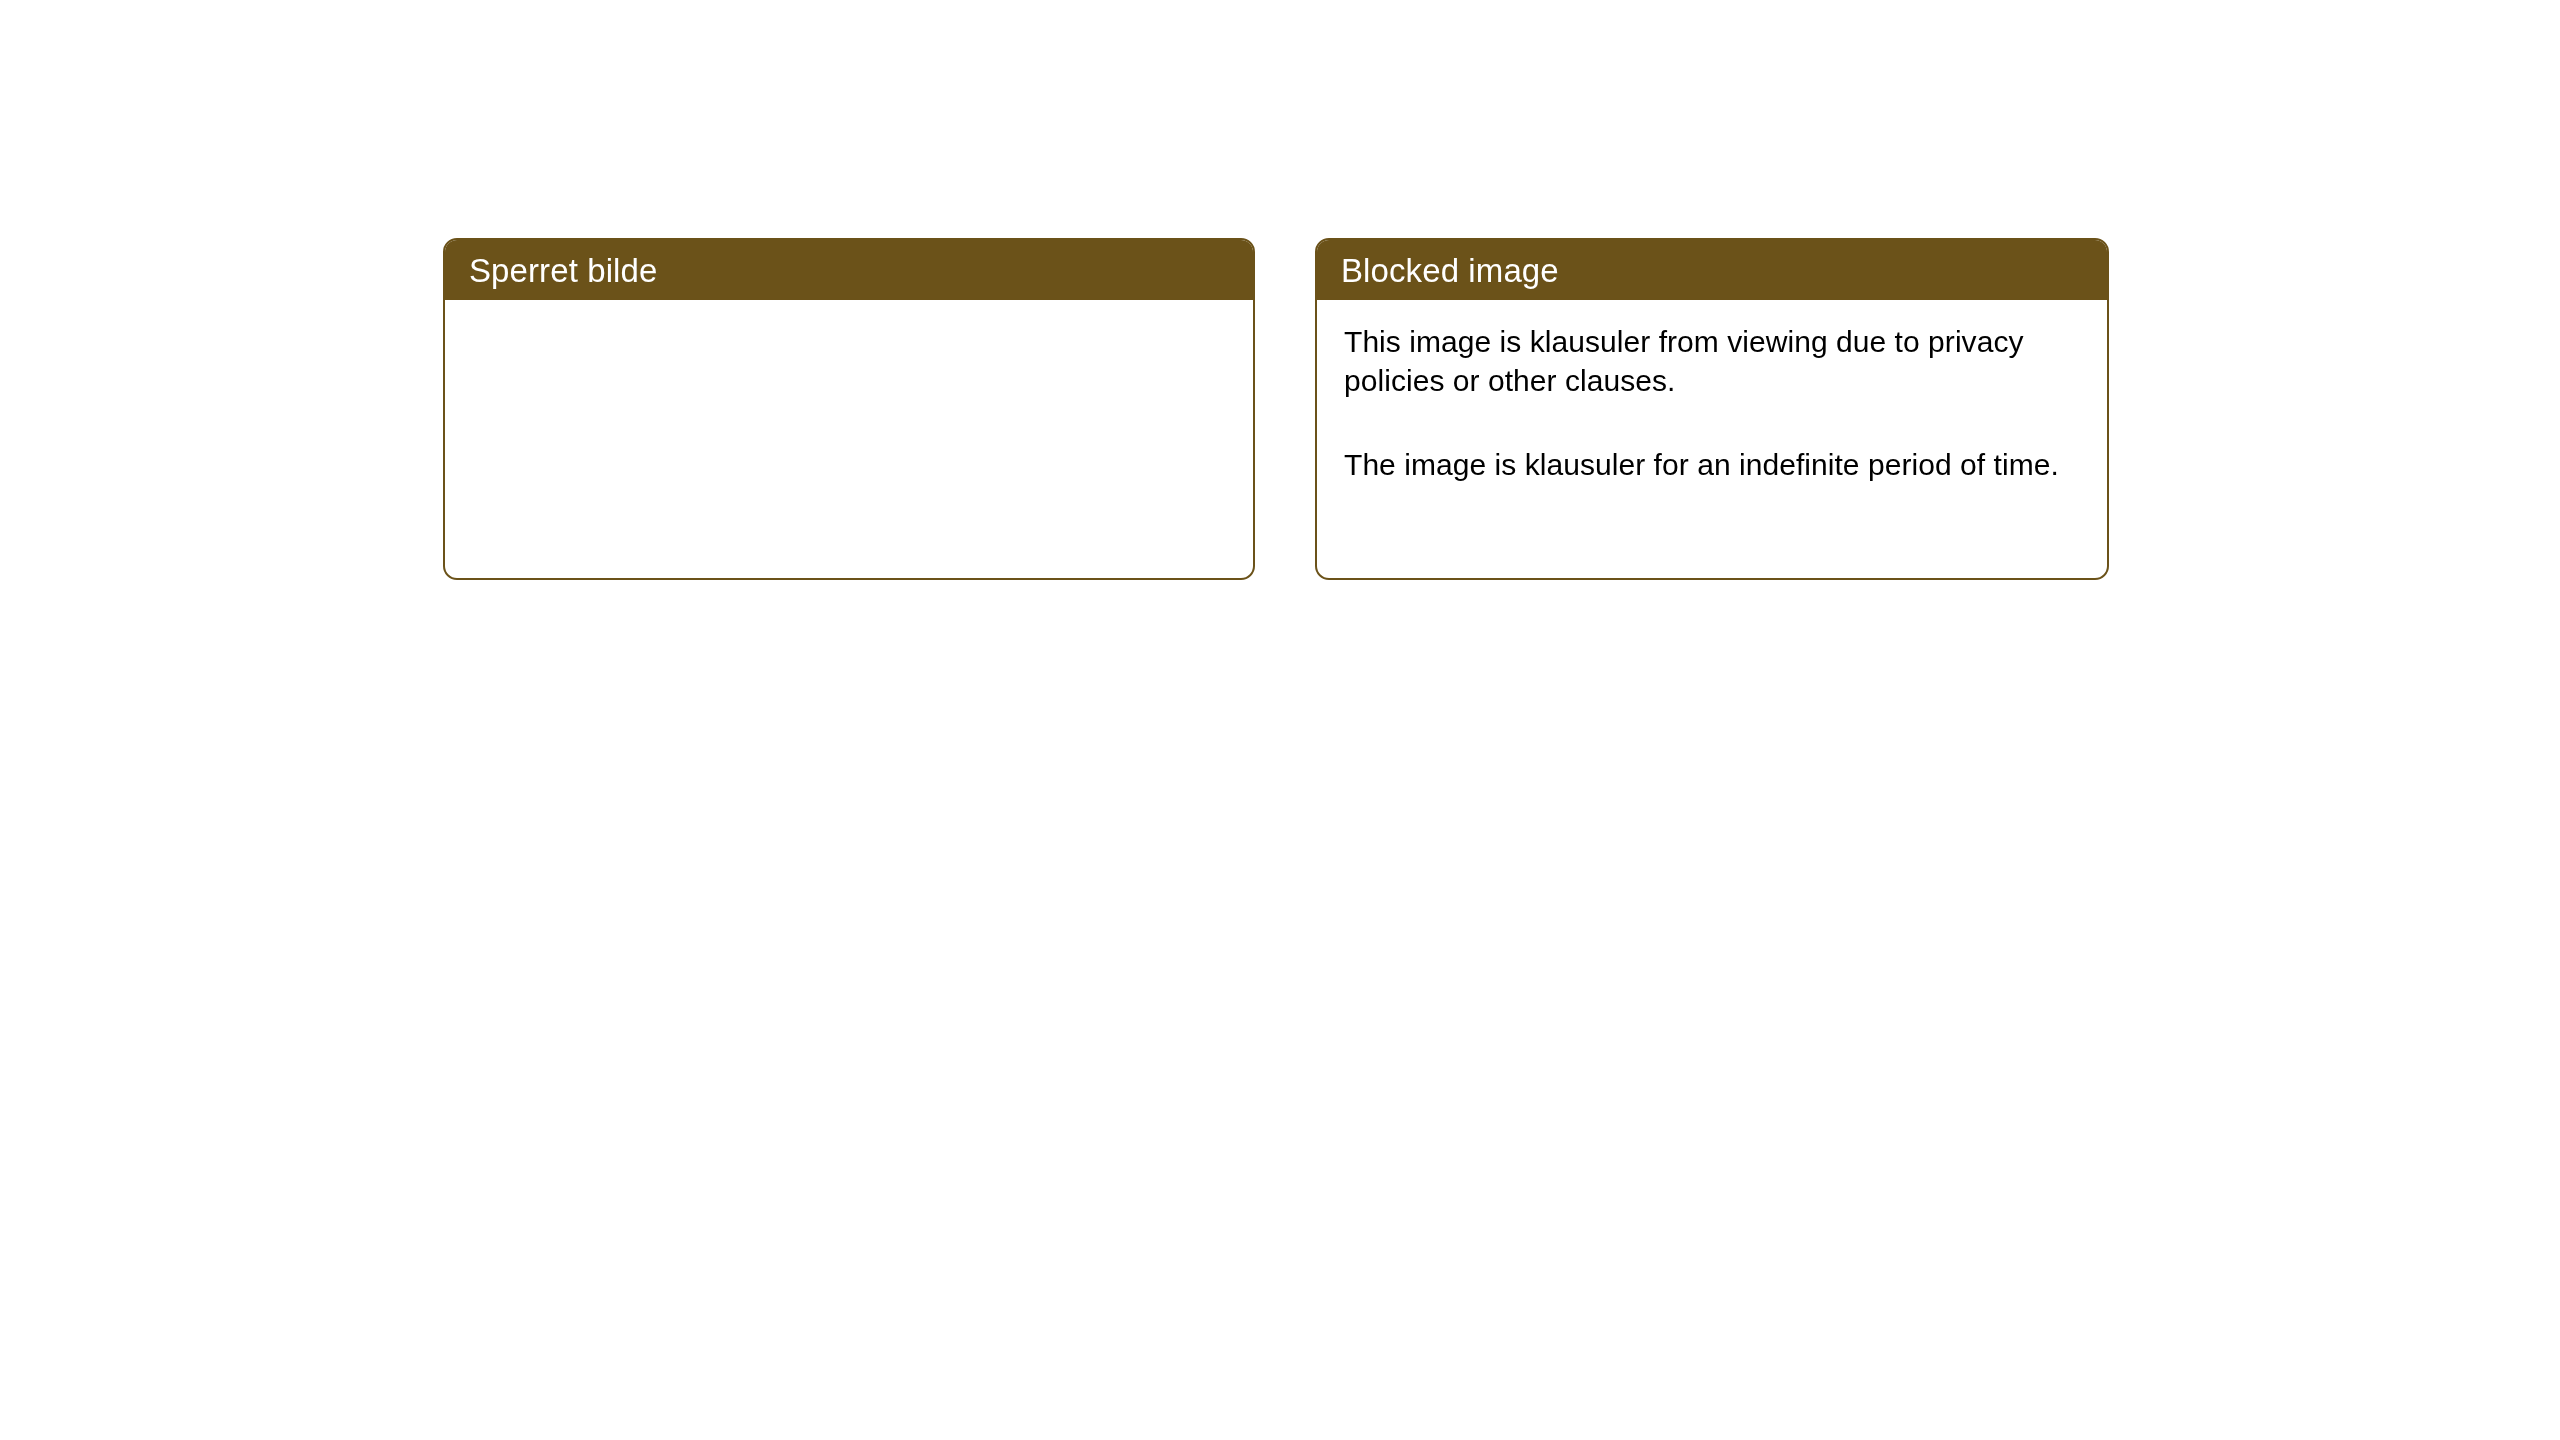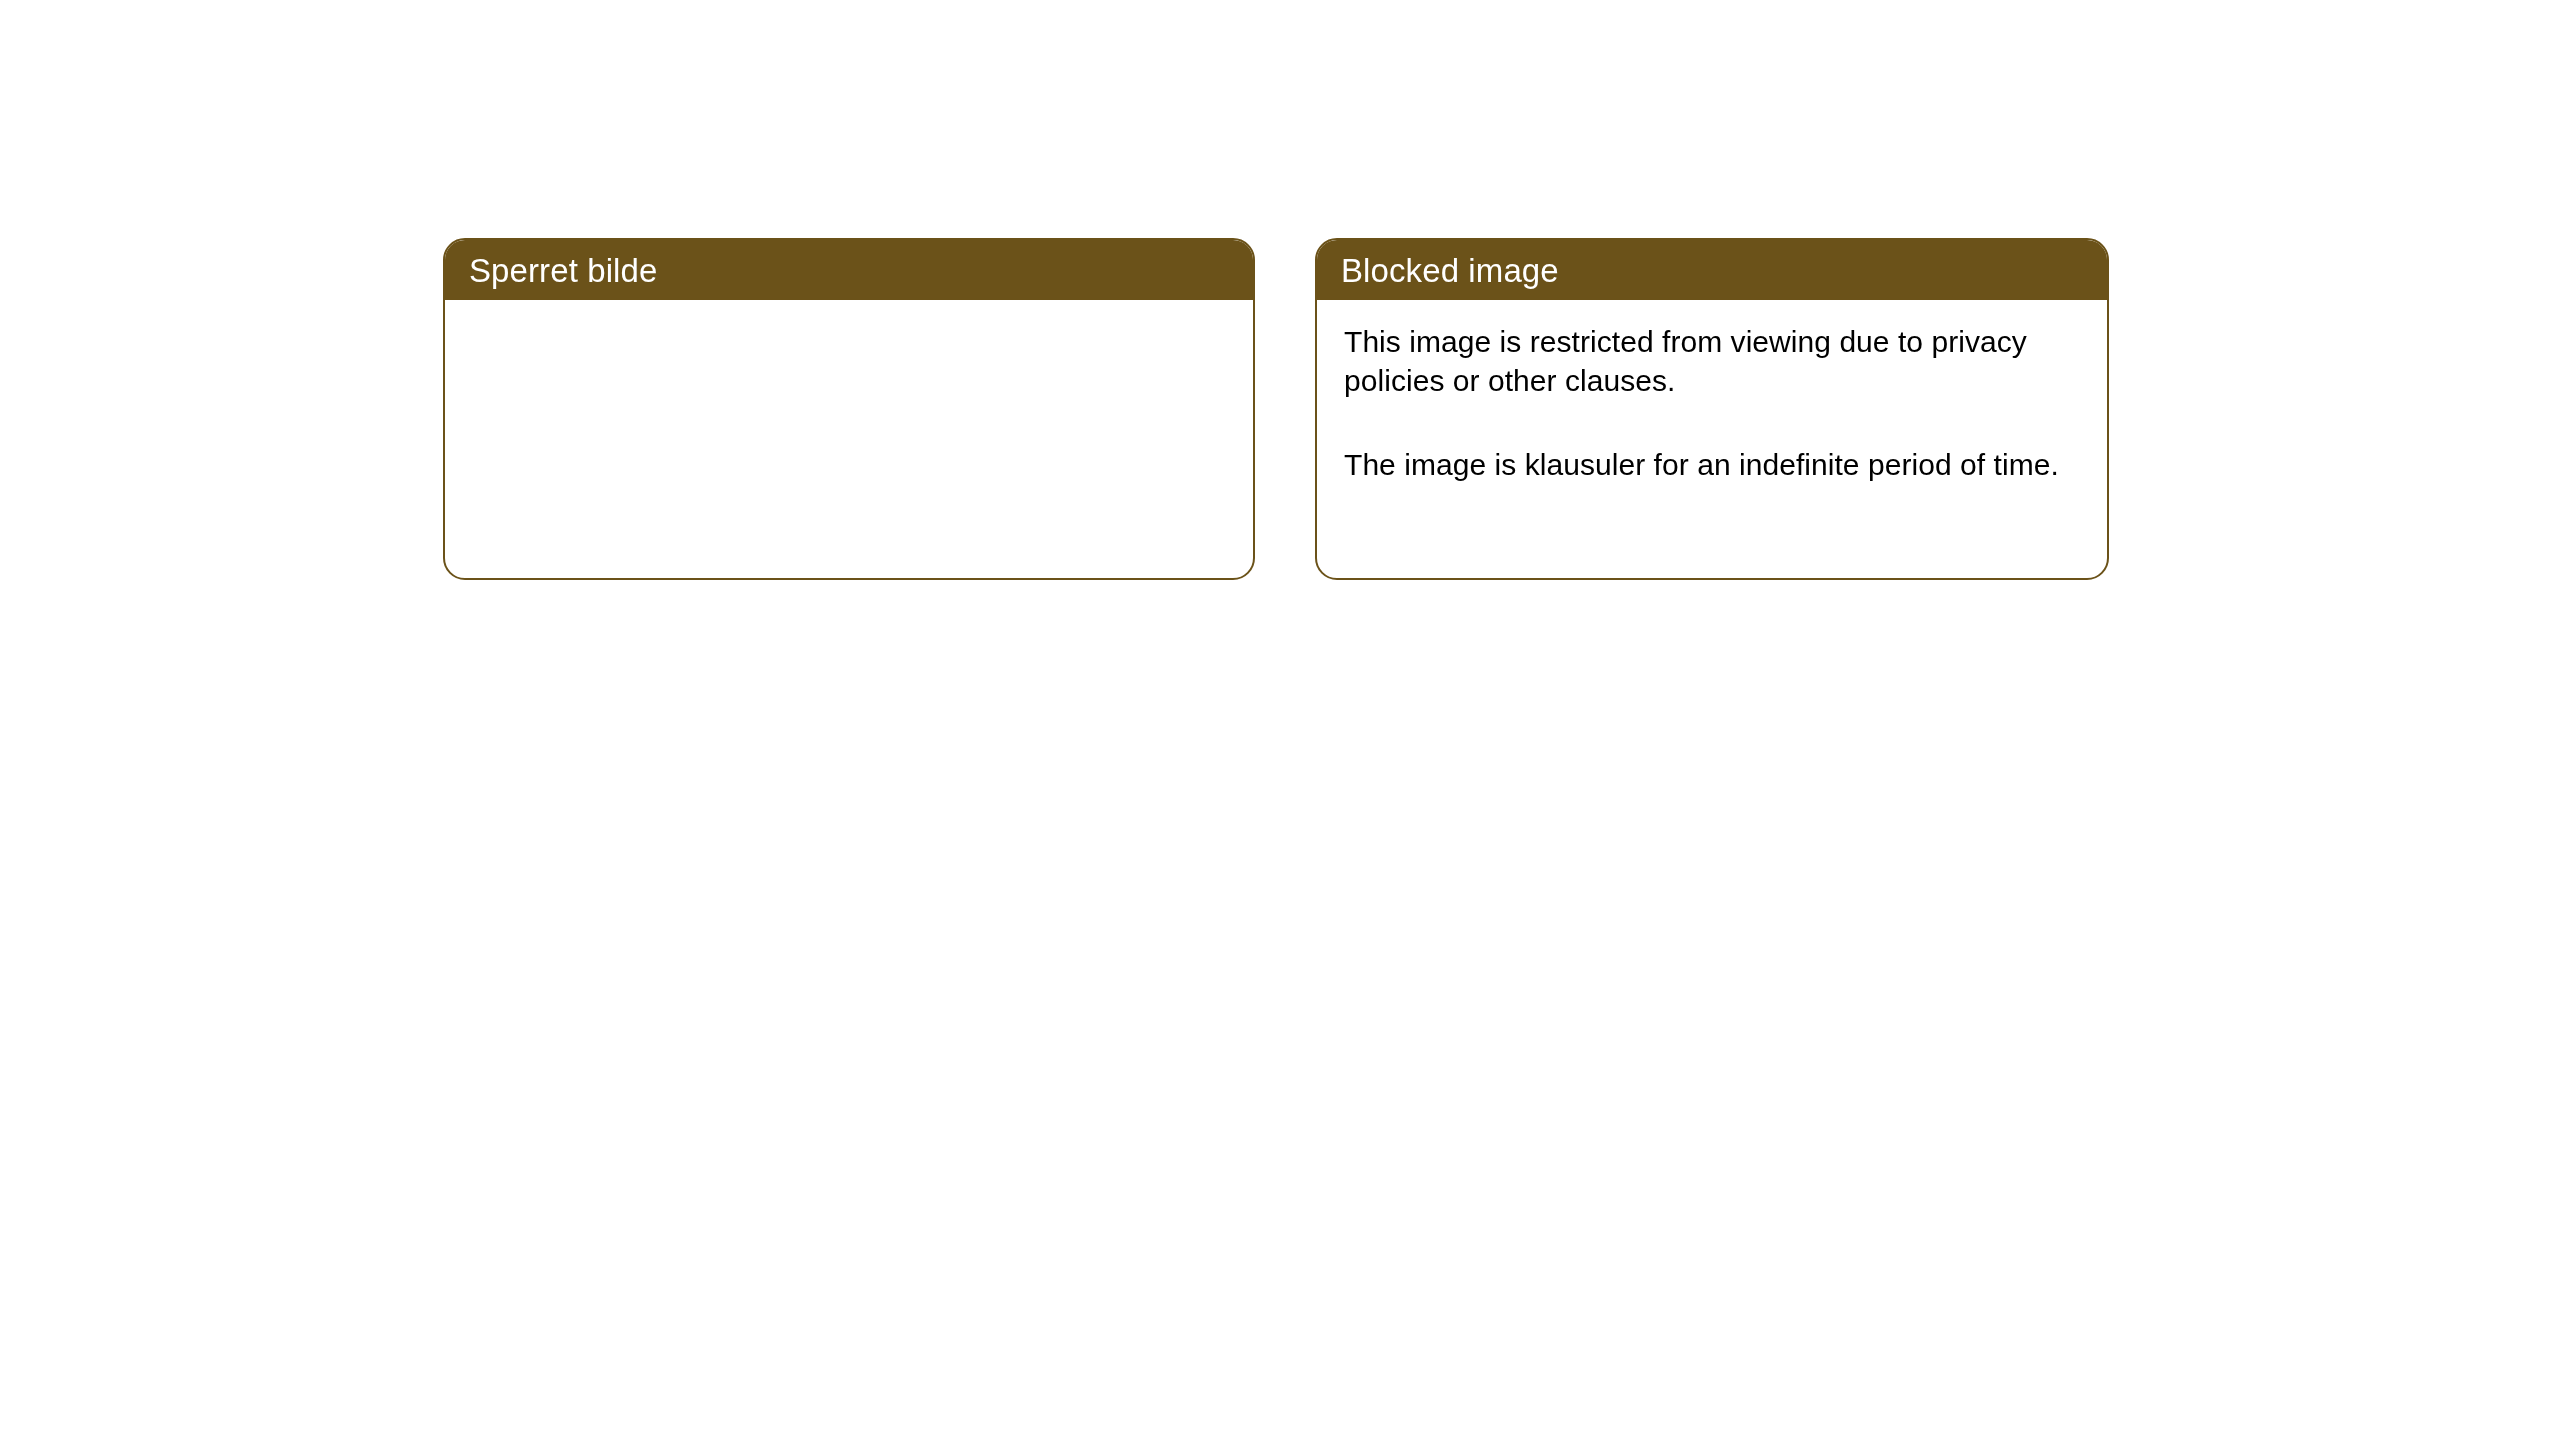--- a/index.html
+++ b/index.html
@@ -15,21 +15,21 @@
     font-family: "Liberation Sans", sans-serif;
     -webkit-font-smoothing: antialiased;
   }
 
   
   .card {
     position: absolute;
     box-sizing: border-box;
     background: #ffffff;
     border: 2px solid #6b5219;
-    border-radius: 22px;
+    border-radius: 14px;
     overflow: hidden;
   }
 
   .card-header {
     box-sizing: border-box;
     background: #6b5219;
     height: 60px;
     display: flex;
     align-items: center;
     padding: 0 0 0 24px;
@@ -85,16 +85,16 @@
   <div class="card-header">
     <span class="card-title">Sperret bilde</span>
   </div>
 </div>
 
 <div class="card" id="card-en">
   <div class="card-header">
     <span class="card-title">Blocked image</span>
   </div>
   <div class="card-body">
-    <p>This image is restricted from viewing due to privacy policies or other clauses.</p>
+    <p>This image is klausuler from viewing due to privacy policies or other clauses.</p>
     <p>The image is klausuler for an indefinite period of time.</p>
   </div>
 </div>
 
 </body></html>

